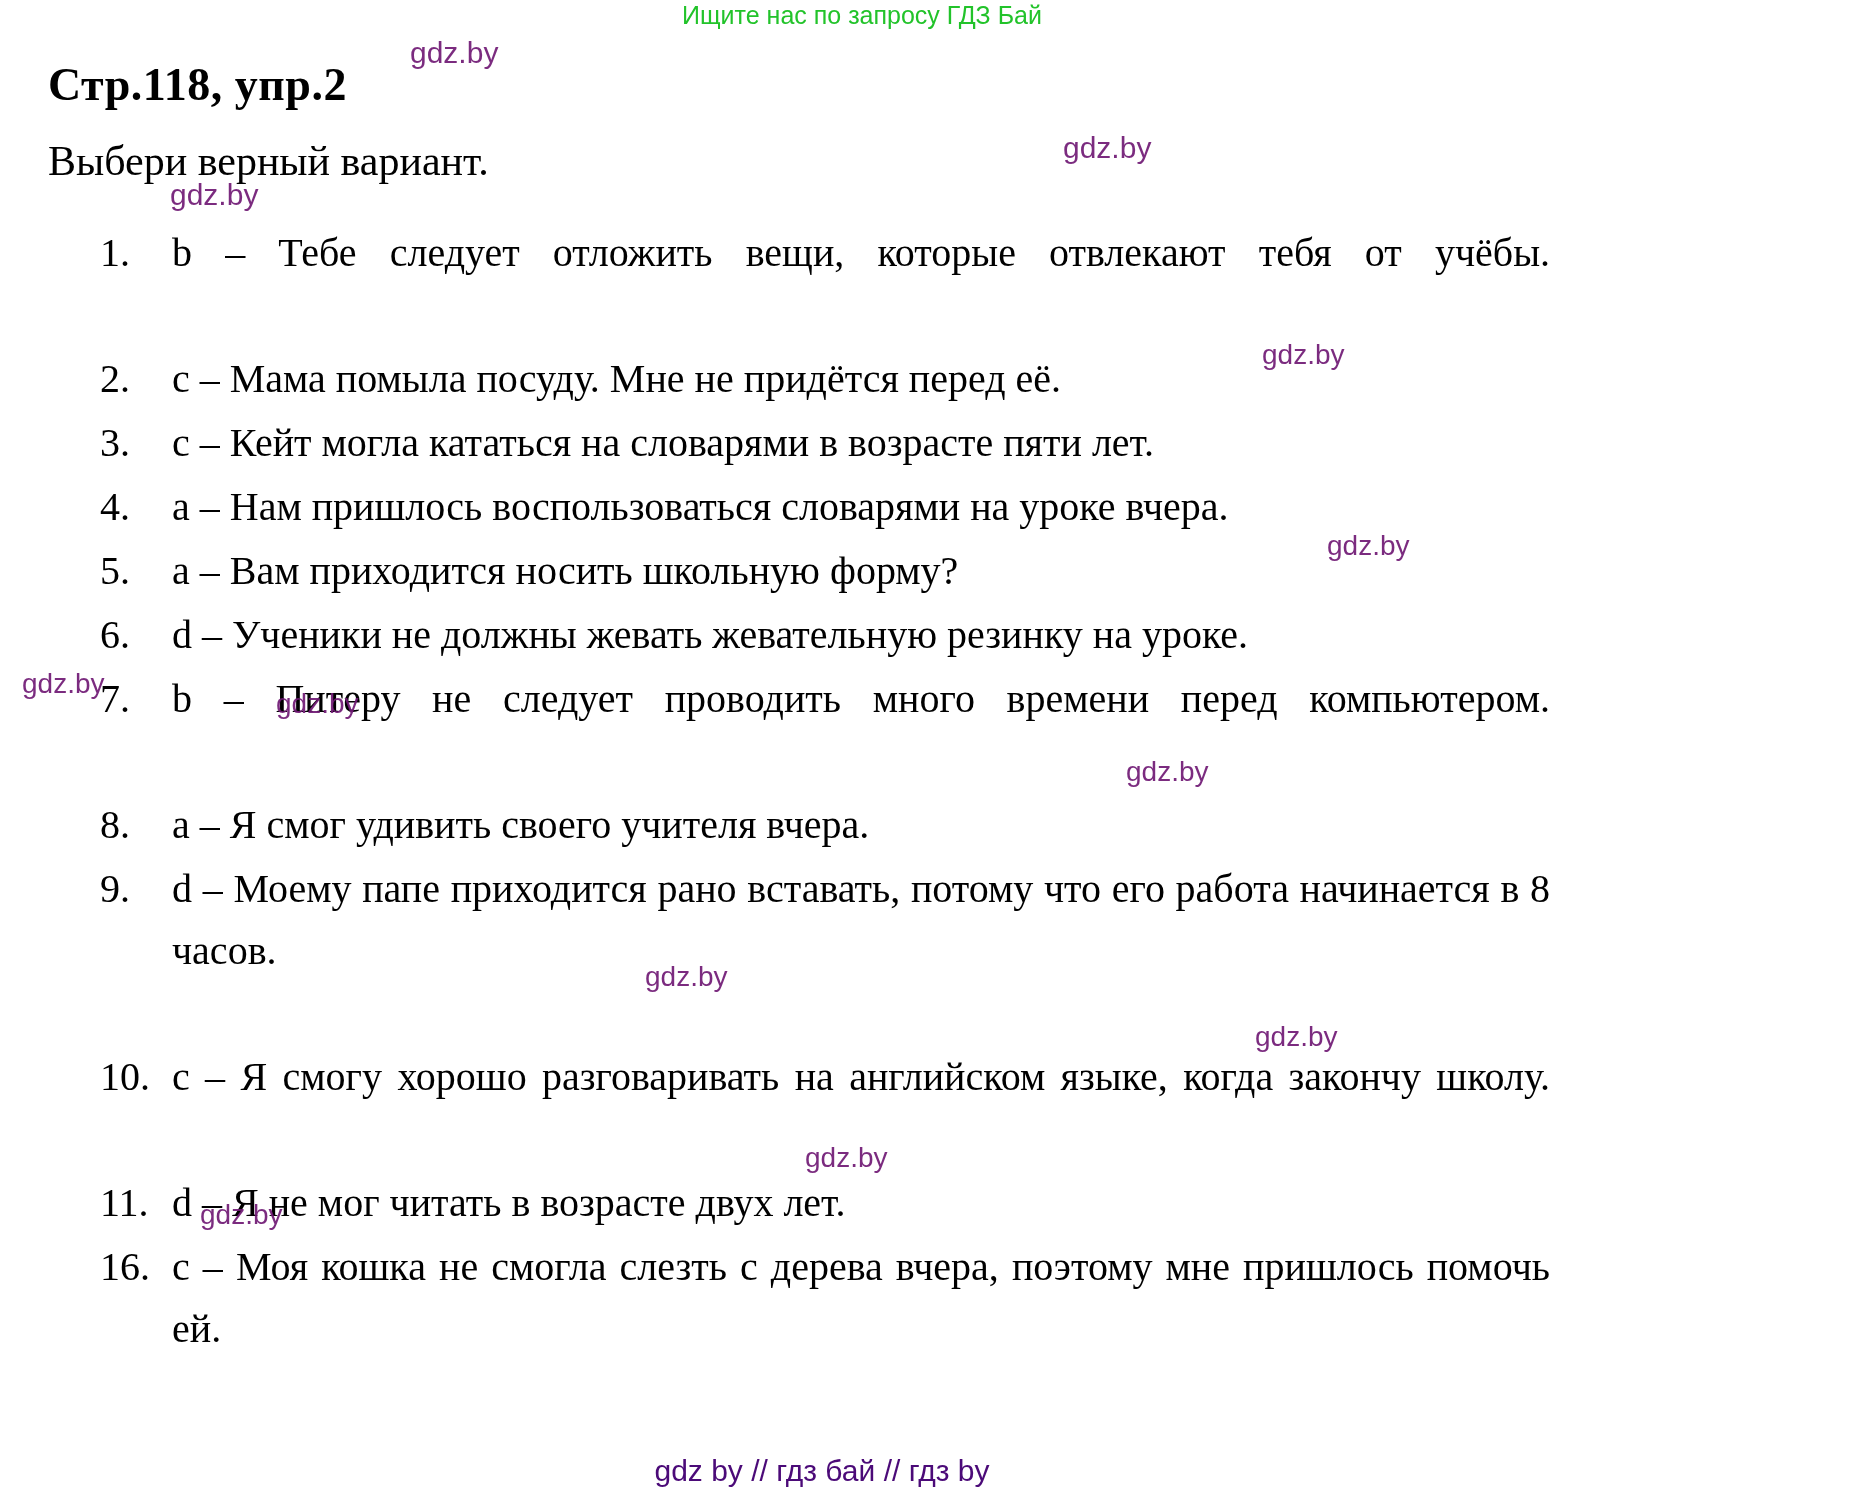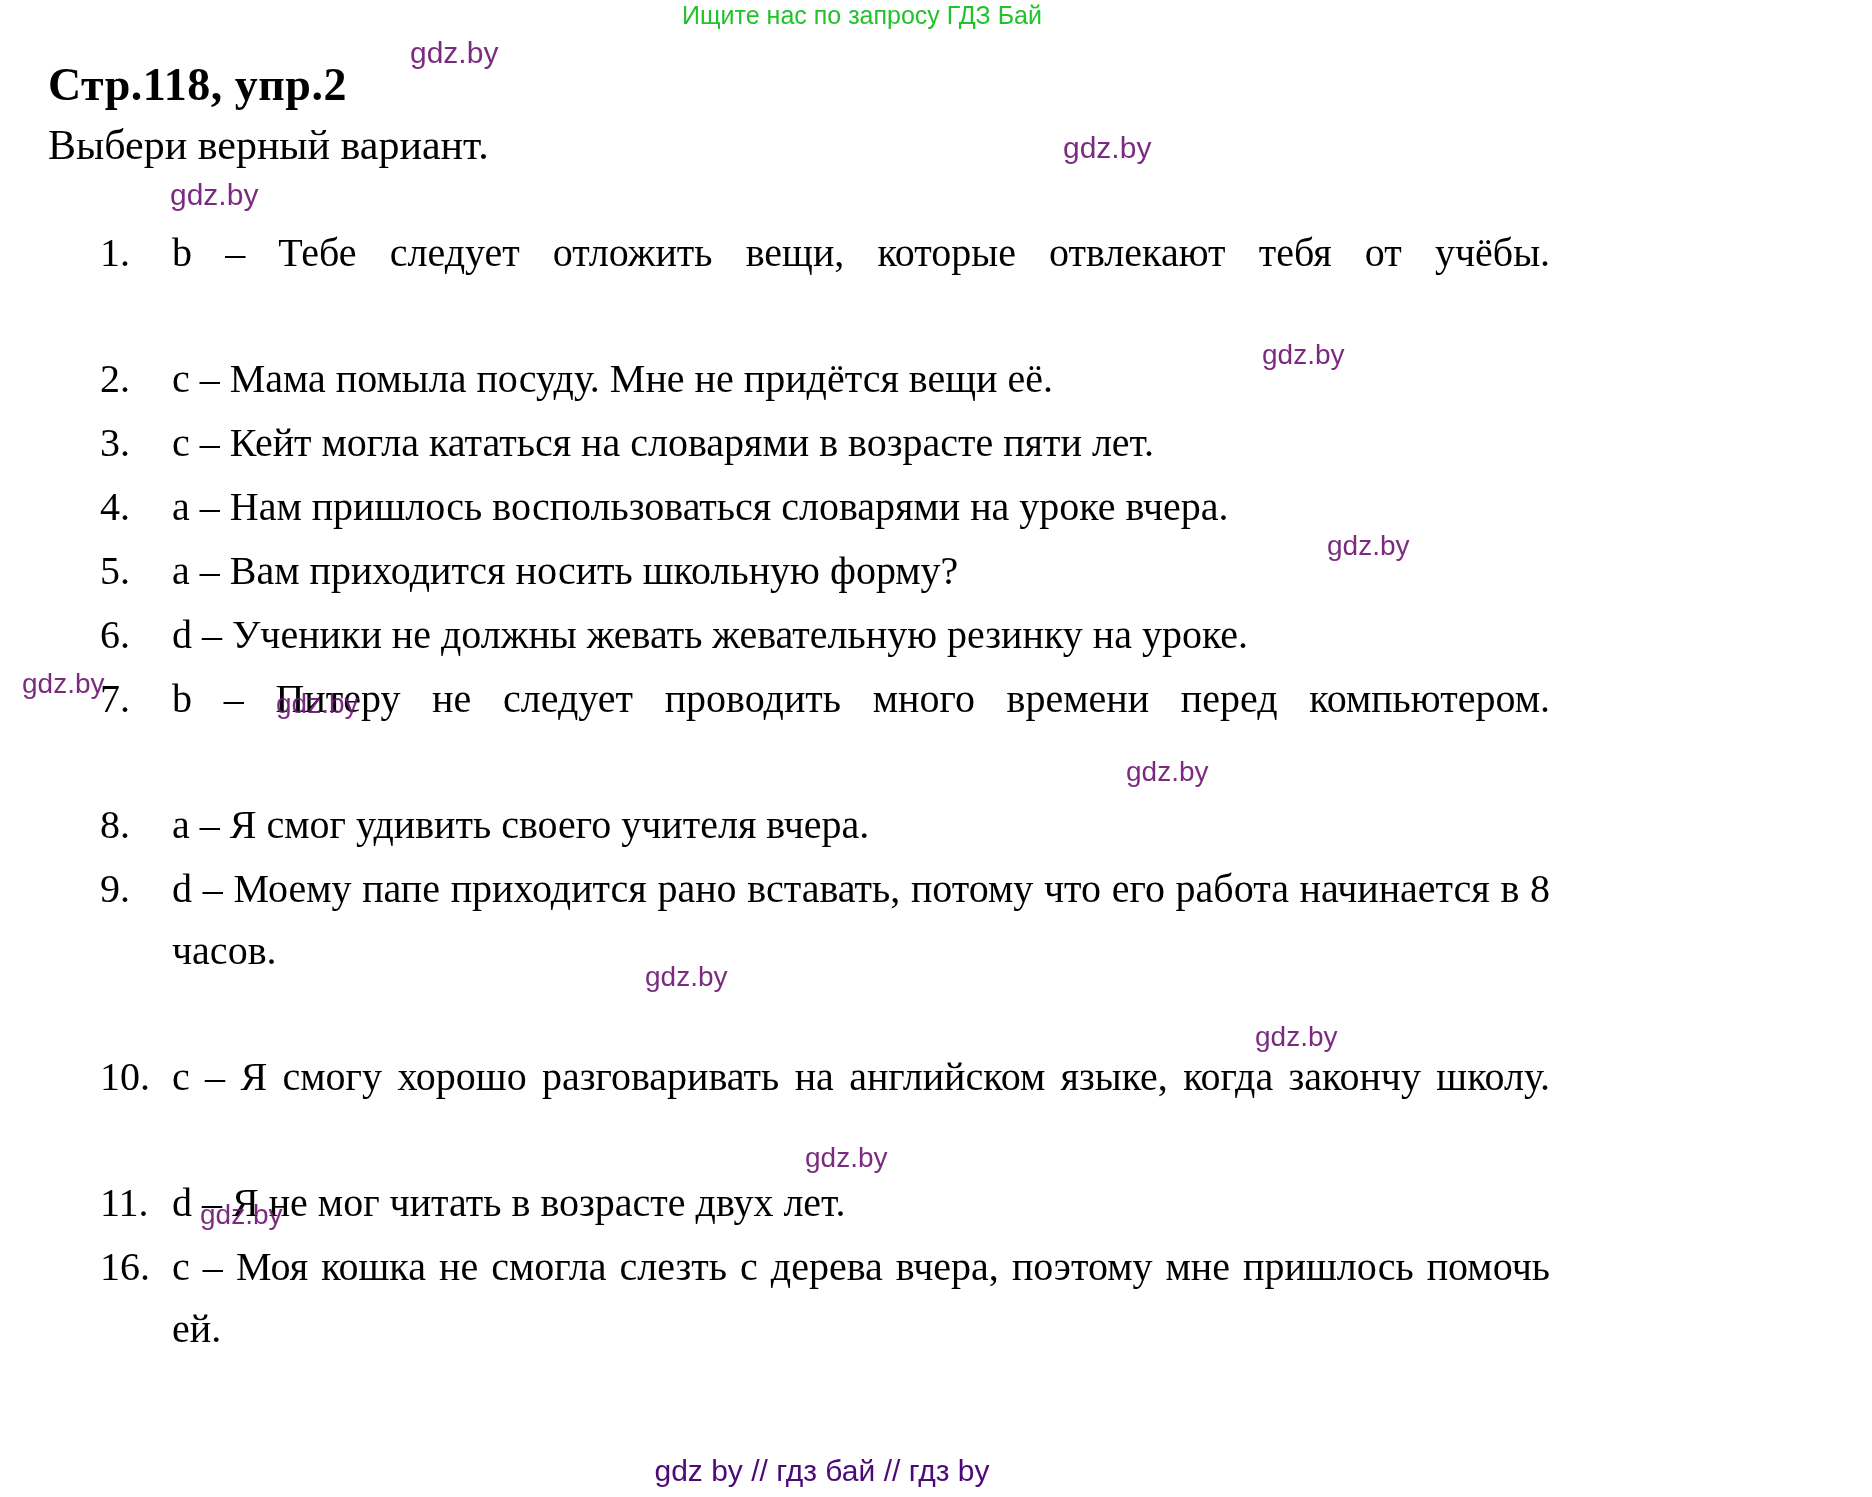--- a/index.html
+++ b/index.html
@@ -46,21 +46,21 @@
     font-size: 46px;
     line-height: 54px;
     font-weight: bold;
     letter-spacing: 0.5px;
     white-space: nowrap;
   }
 
   .subtitle {
     position: absolute;
     left: 48px;
-    top: 119px;
+    top: 135px;
     font-size: 42px;
     line-height: 52px;
     font-weight: normal;
     white-space: nowrap;
   }
 
   .answers {
     position: absolute;
     left: 100px;
     top: 222px;
@@ -134,21 +134,21 @@
 
   <div class="subtitle">Выбери верный вариант.</div>
 
   <div class="answers" id="answers-list">
       <div class="ans-row">
         <span class="ans-num">1.</span>
         <span class="ans-text">b – Тебе следует отложить вещи, которые отвлекают тебя от учёбы.</span>
       </div>
       <div class="ans-row">
         <span class="ans-num">2.</span>
-        <span class="ans-text nojustify">c – Мама помыла посуду. Мне не придётся вещи её.</span>
+        <span class="ans-text nojustify">c – Мама помыла посуду. Мне не придётся перед её.</span>
       </div>
       <div class="ans-row">
         <span class="ans-num">3.</span>
         <span class="ans-text nojustify">c – Кейт могла кататься на словарями в возрасте пяти лет.</span>
       </div>
       <div class="ans-row">
         <span class="ans-num">4.</span>
         <span class="ans-text nojustify">a – Нам пришлось воспользоваться словарями на уроке вчера.</span>
       </div>
       <div class="ans-row">

